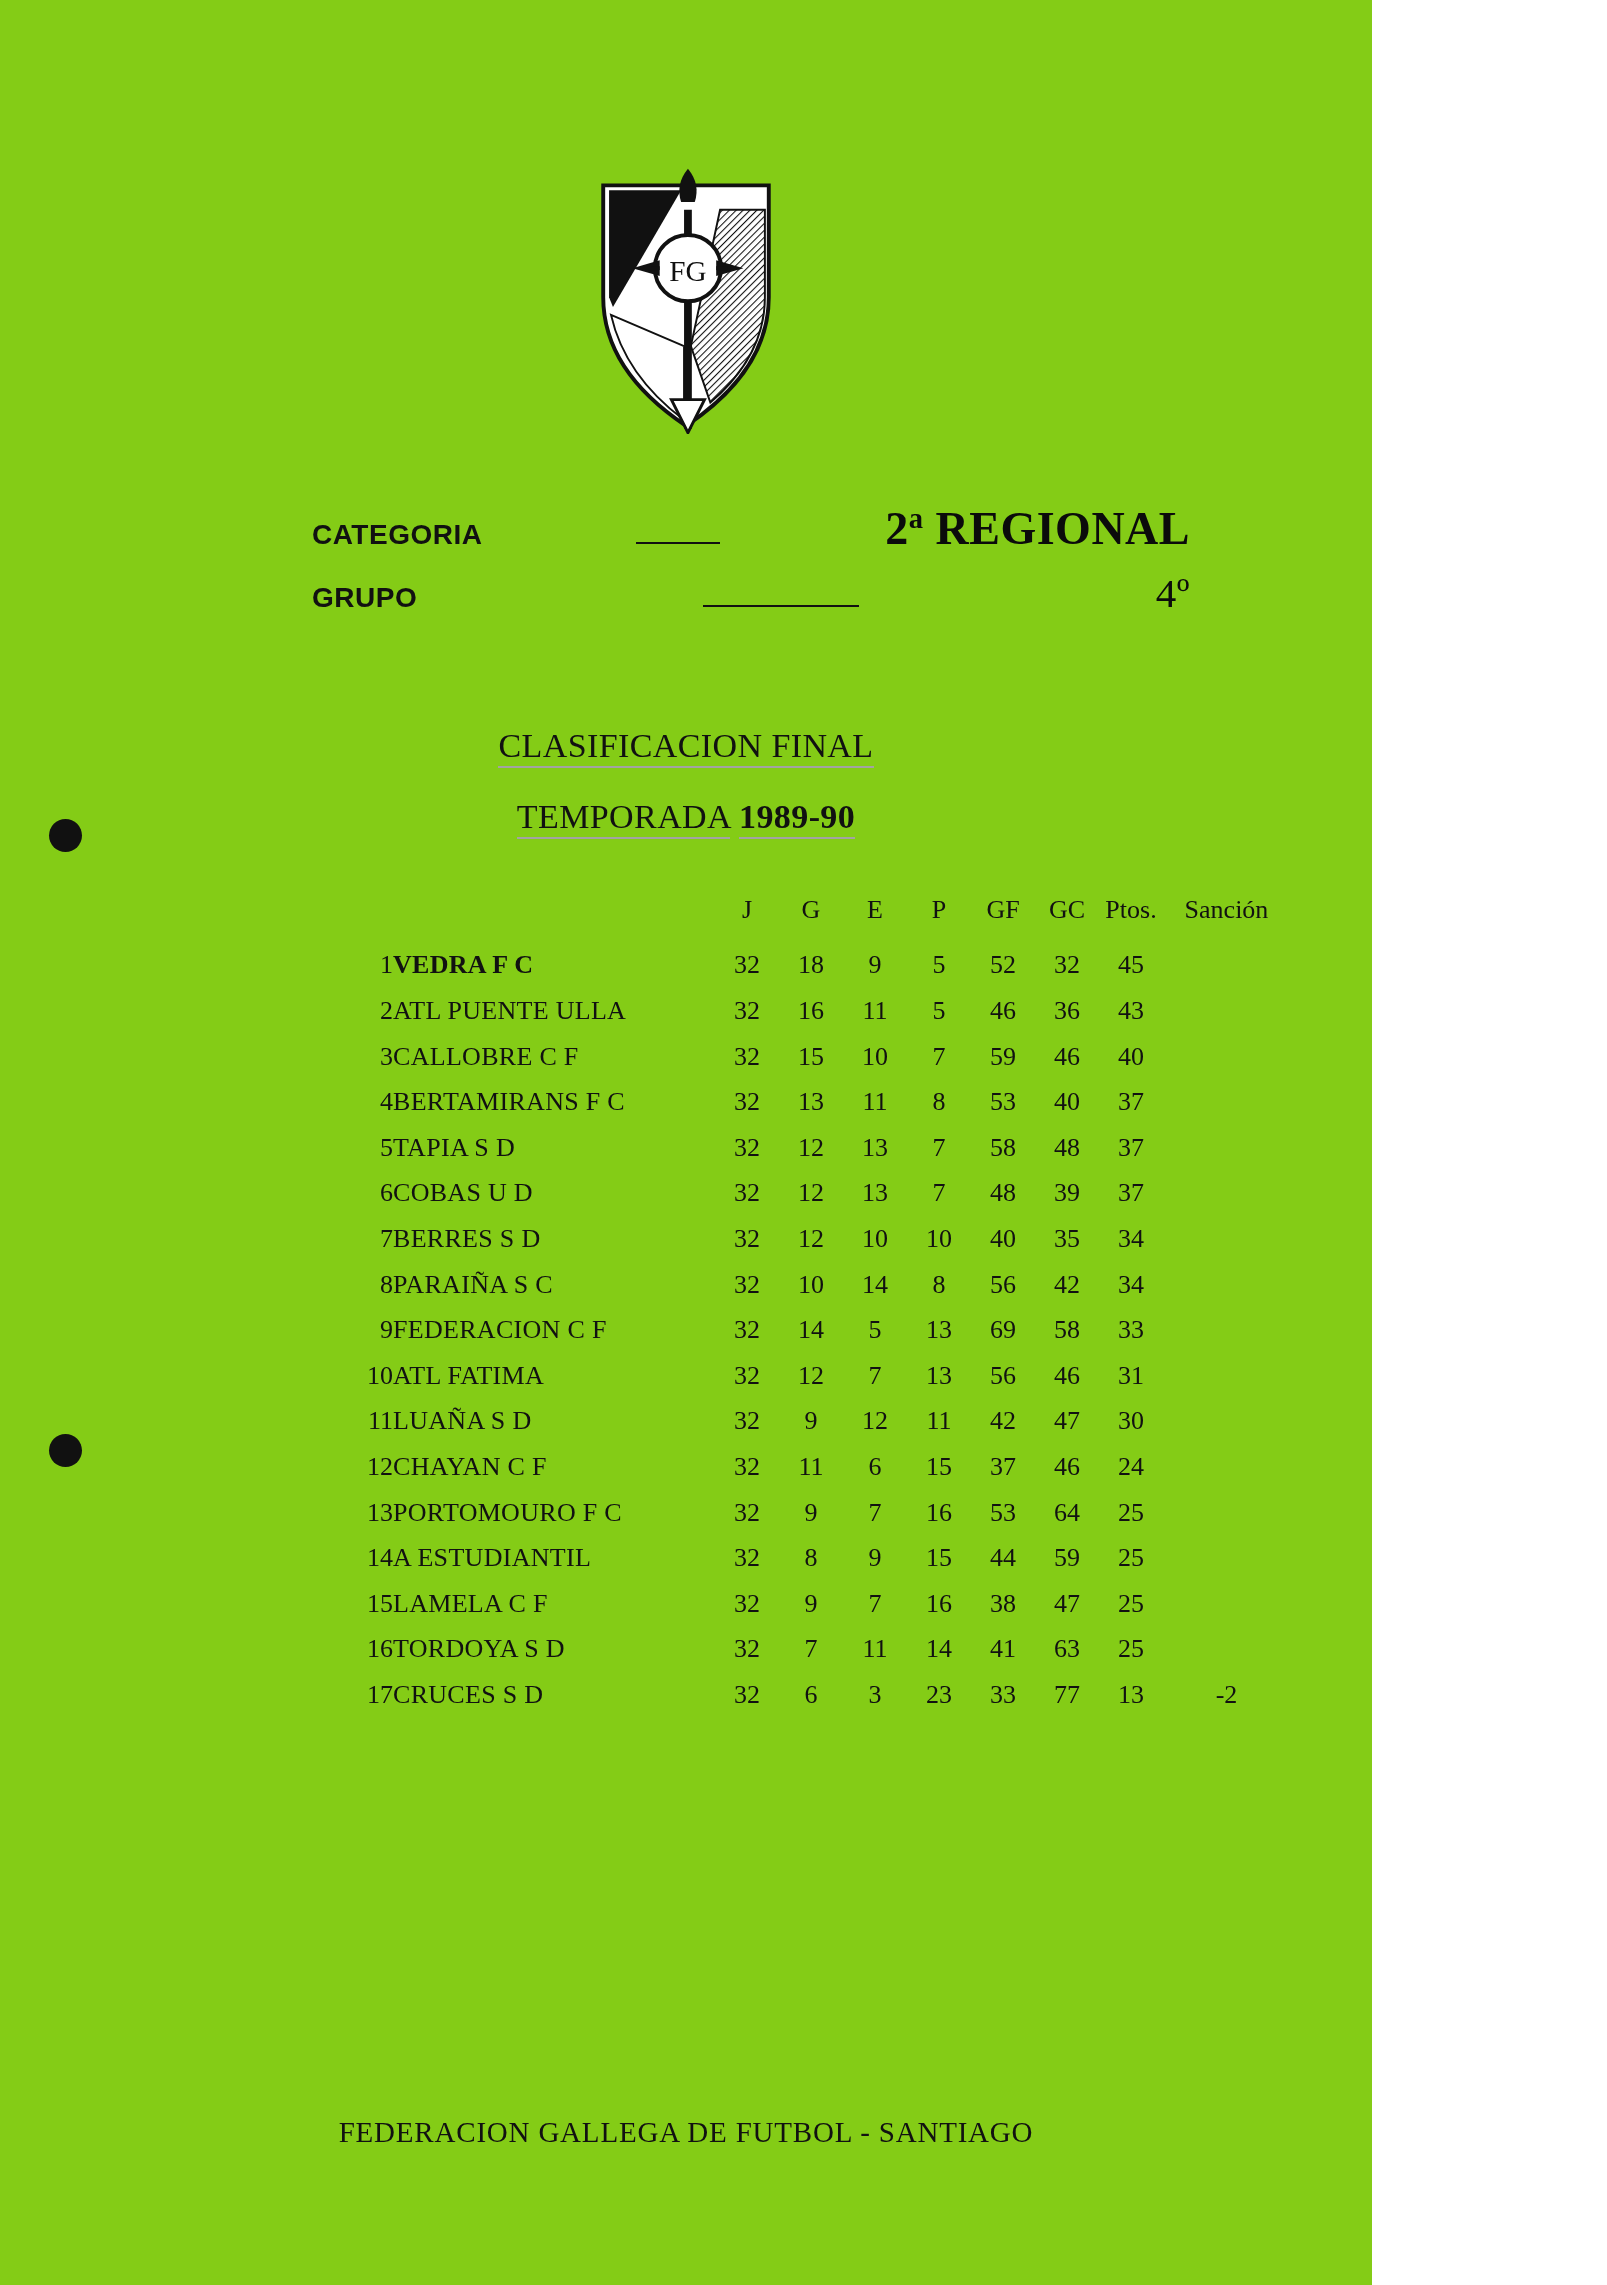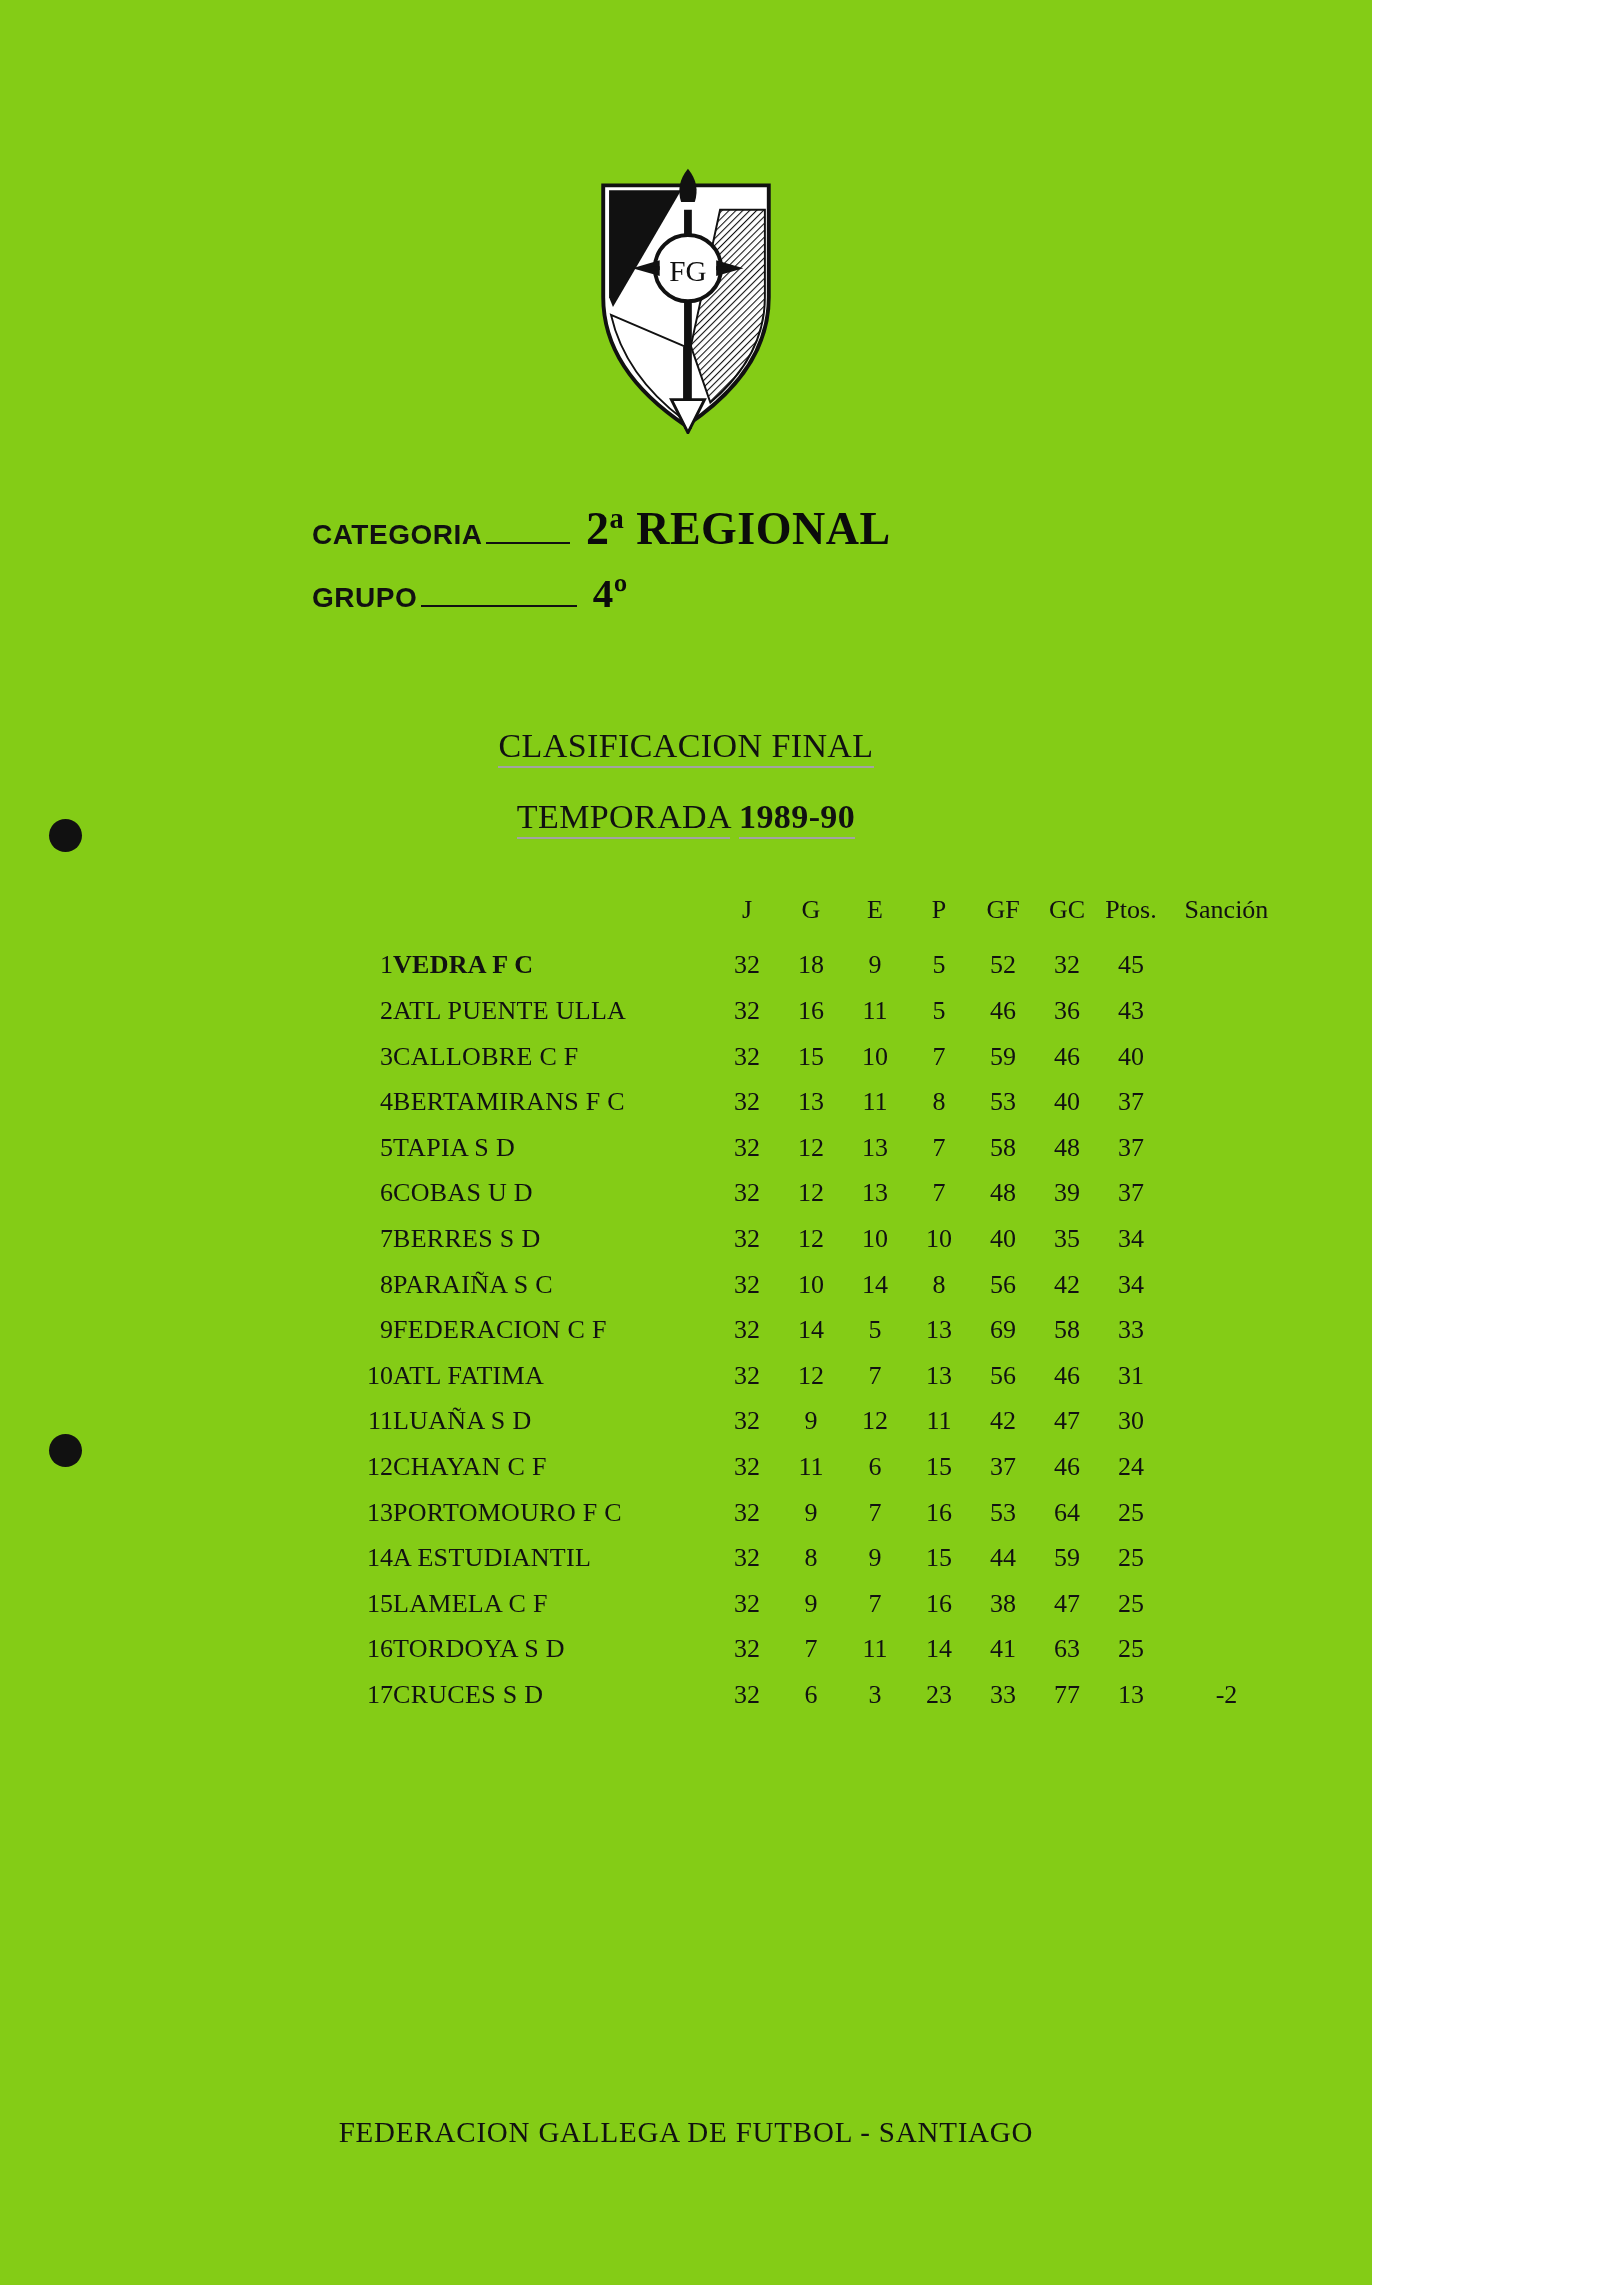--- a/index.html
+++ b/index.html
@@ -46,20 +46,21 @@
   .cat-block {
     position: absolute;
     left: 312px;
     top: 502px;
     width: 878px;
   }
   .cat-row {
     display: flex;
     align-items: baseline;
     margin-bottom: 13.7px;
+    justify-content: space-between;
   }
   .cat-label {
     font-family: "Liberation Sans", sans-serif;
     font-weight: bold;
     font-size: 28px;
     letter-spacing: 0.5px;
     color: #111;
   }
   .cat-rule {
     display: inline-block;
@@ -75,21 +76,21 @@
     font-size: 46px;
     color: #0b0b0b;
     letter-spacing: 0.5px;
   }
   .cat-value sup {
     font-size: 0.62em;
     vertical-align: super;
   }
   .grupo-value {
     font-size: 41px;
-    font-weight: bold;
+    font-weight: normal;
   }
 
   .title-1, .title-2 {
     position: absolute;
     width: 100%;
     text-align: center;
     font-size: 34px;
     color: #111;
     letter-spacing: 0.4px;
   }

